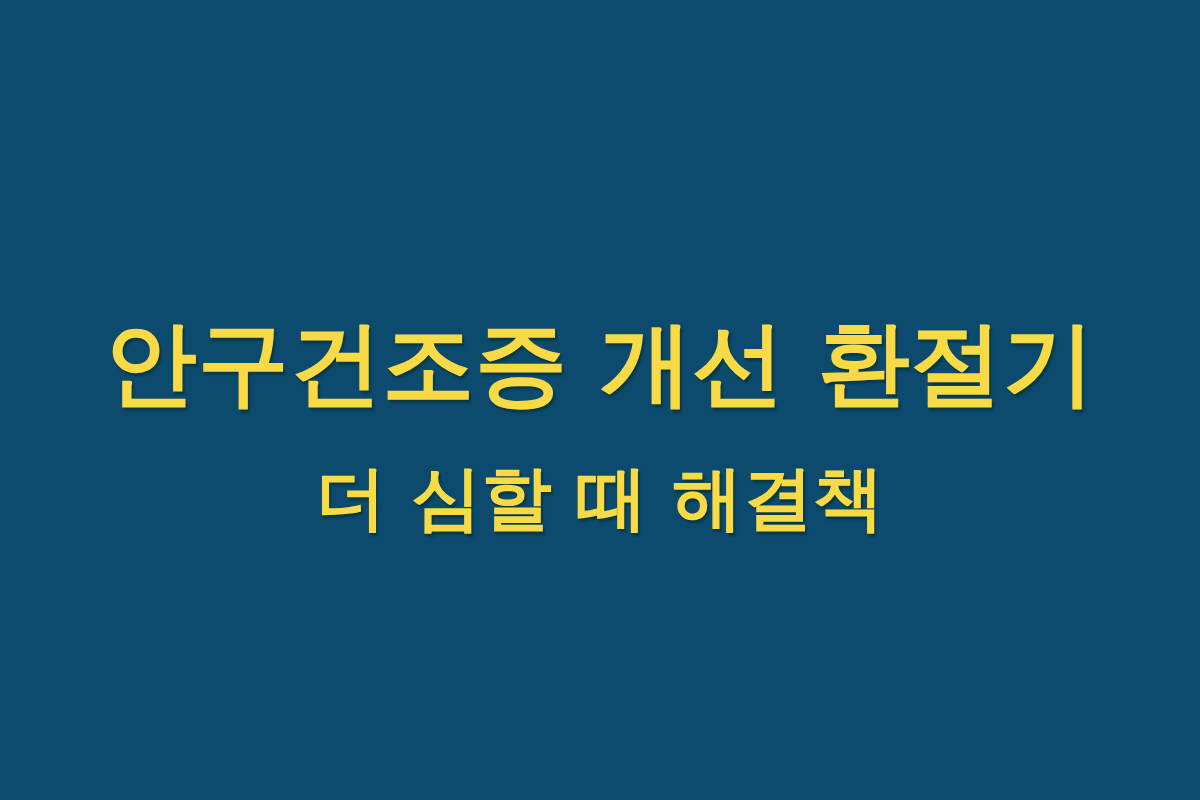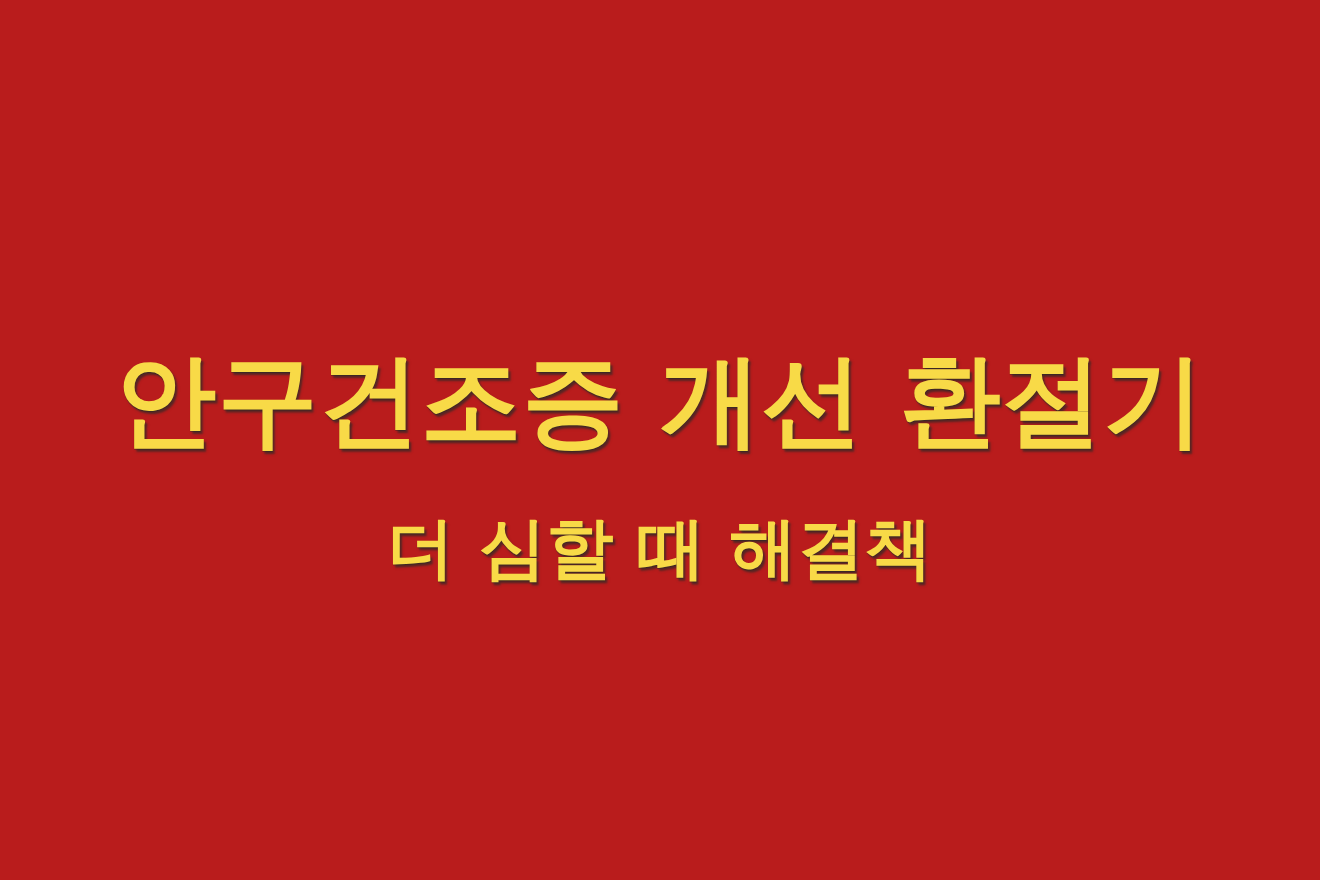--- a/index.html
+++ b/index.html
@@ -59,20 +59,20 @@
     font-size: 108px;
   }
 
   .title-line--2 {
     font-size: 108px;
   }
 </style>
 </head>
 <body>
 
-<div class="card" style="background-color: #b91c1c;">
+<div class="card" style="background-color: #0c4a6e;">
 
   <div class="title-block">
     <span class="title-line title-line--1" style="color: rgb(248, 218, 71); font-size: 92.0769px;">안구건조증 개선 환절기</span>
-    <span class="title-line title-line--2" style="color: rgb(248, 218, 71); font-size: 61px;">더 심할 때 해결책</span>
+    <span class="title-line title-line--2" style="color: rgb(248, 218, 71); font-size: 70px;">더 심할 때 해결책</span>
   </div>
 
 </div>
 
 </body></html>

